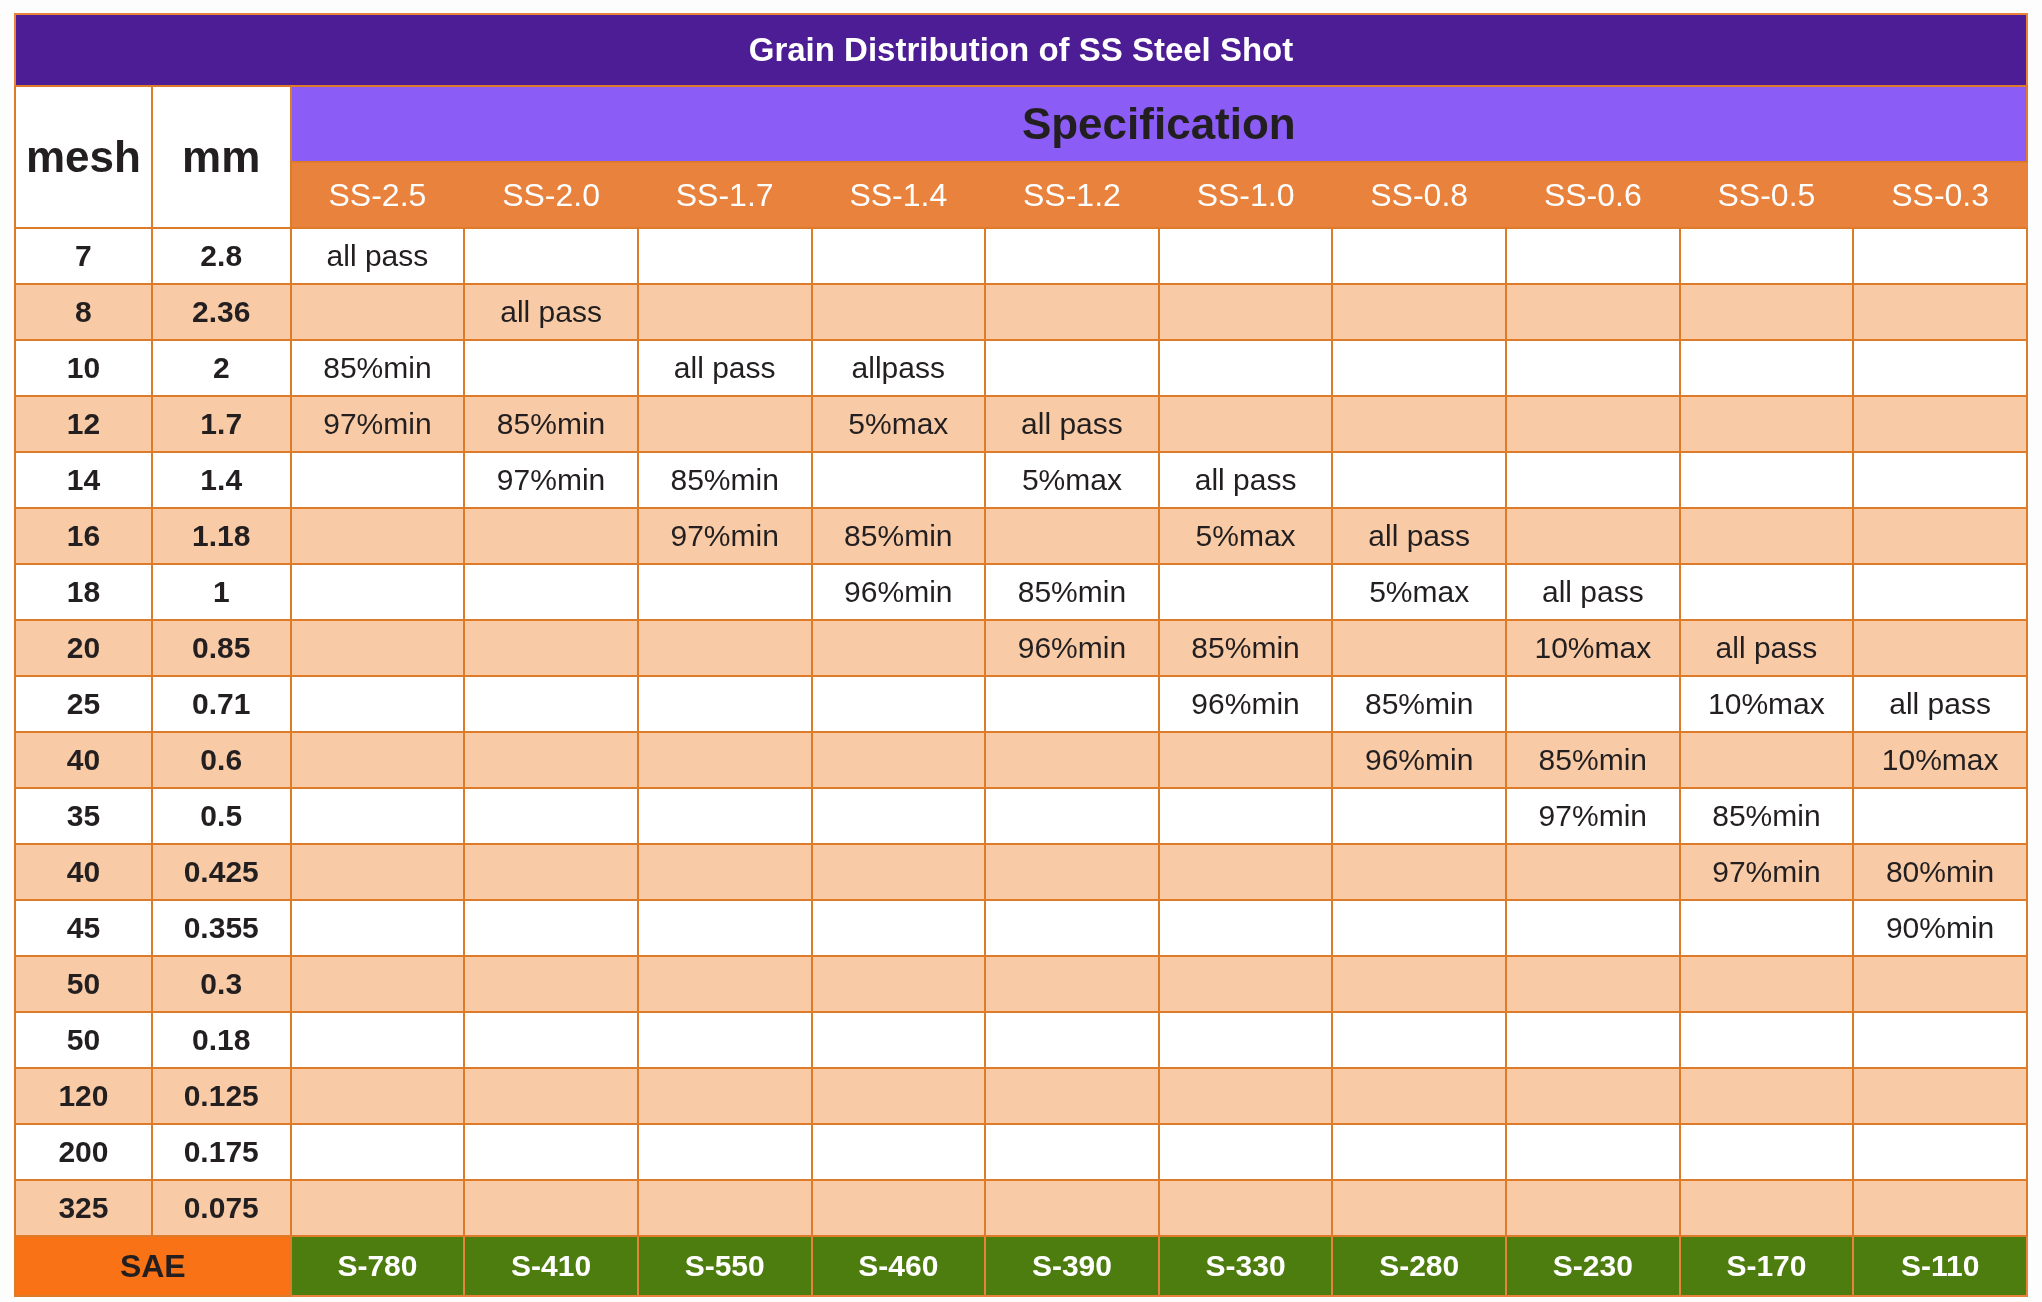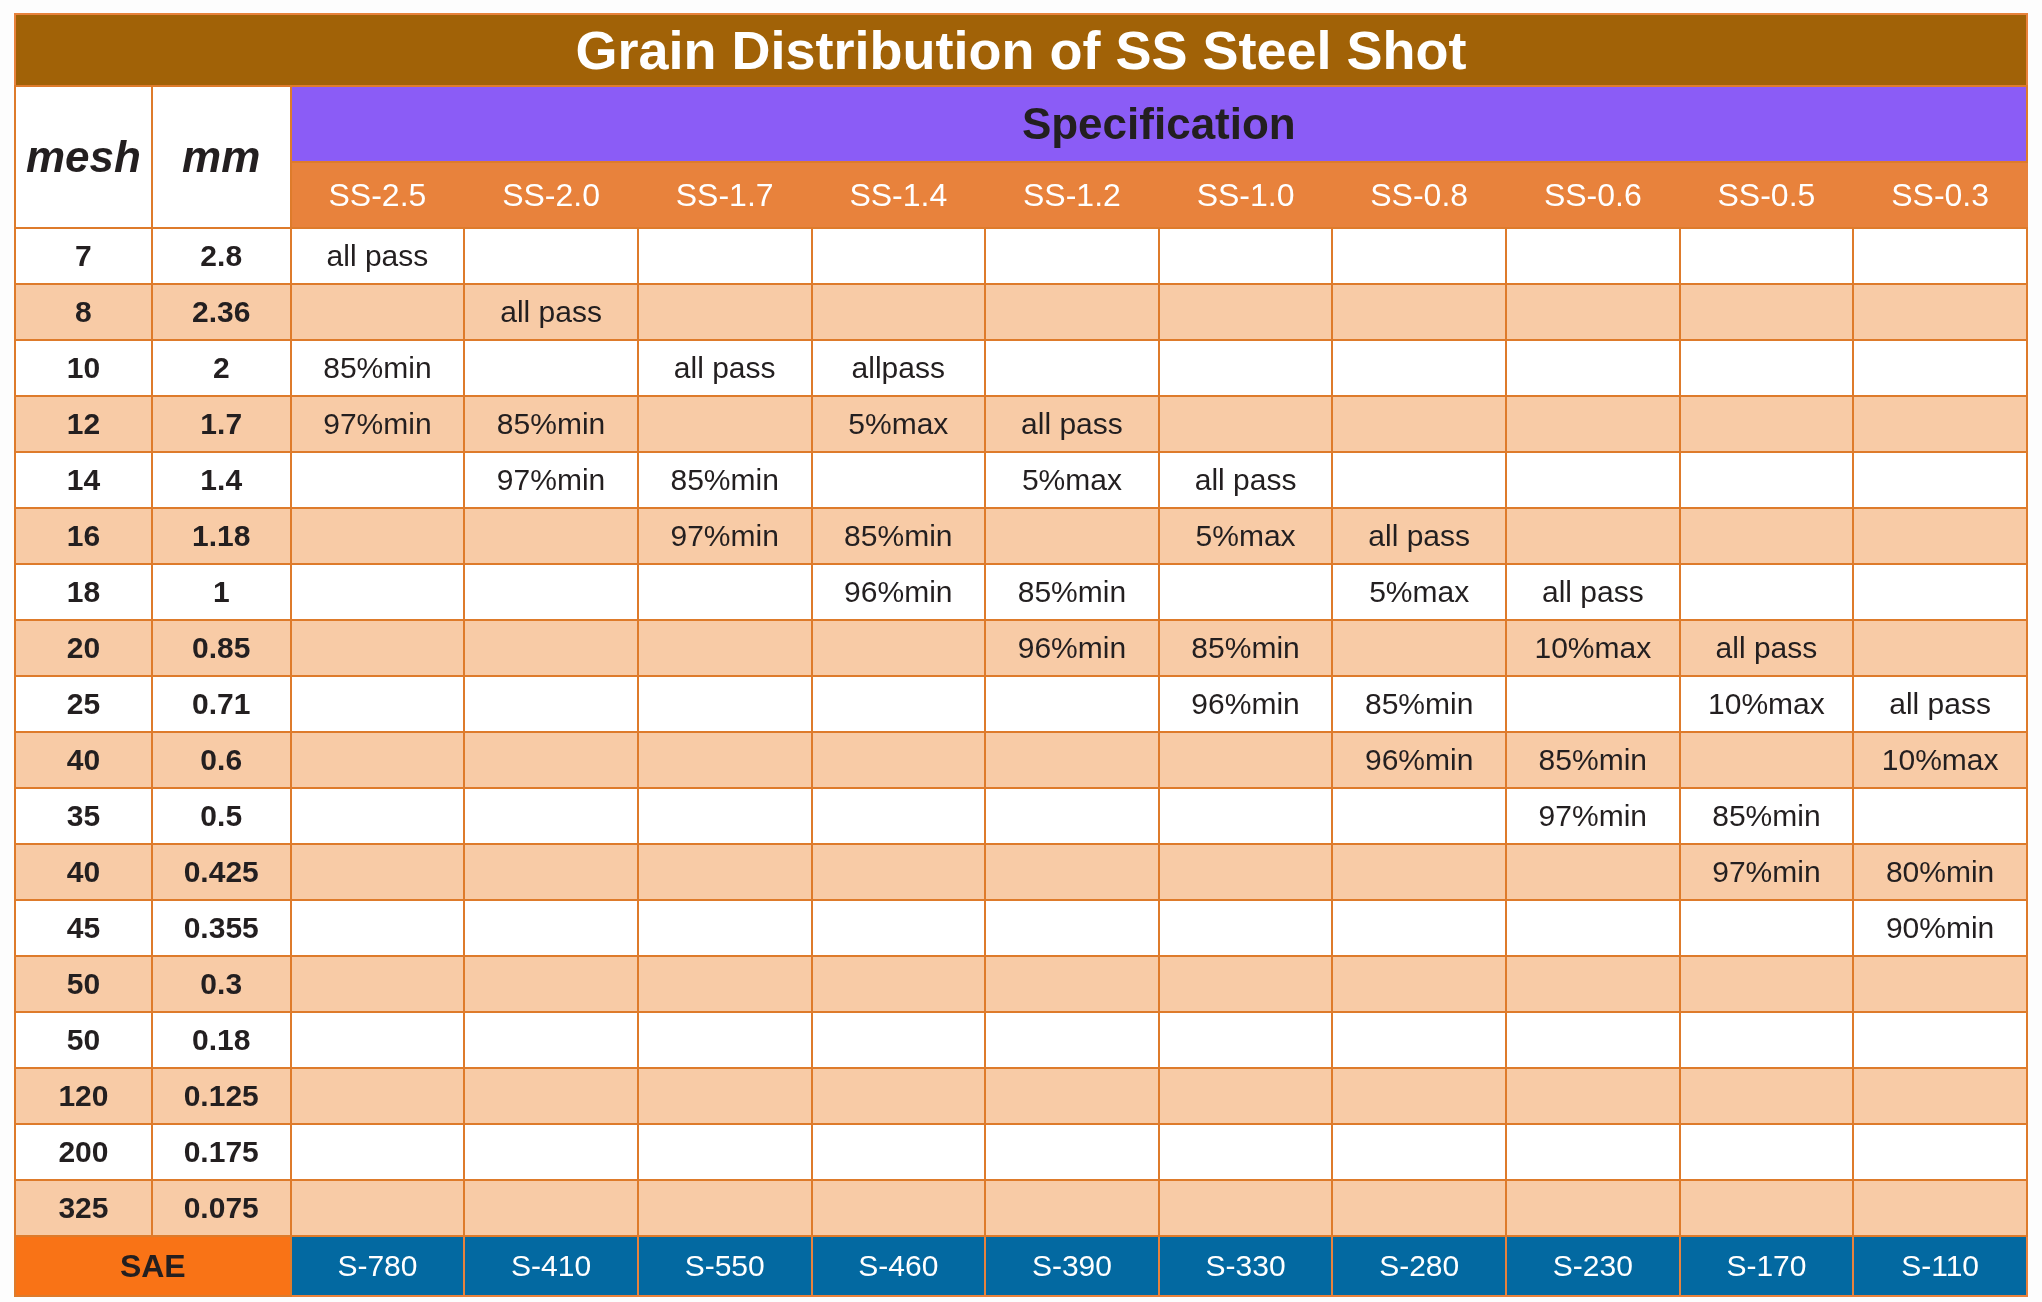--- a/index.html
+++ b/index.html
@@ -31,34 +31,33 @@
   td{
     border:2px solid #de7b2b;
     text-align:center;
     vertical-align:middle;
     color:#231f20;
     overflow:hidden;
     white-space:nowrap;
   }
   
   td.title-cell{
-    background:#a16207;
+    background:#4c1d95;
     border-color:#e8823c;
     border-bottom-color:#de7b2b;
     color:#ffffff;
     font-weight:bold;
-    font-size:54px;
+    font-size:33px;
     height:68px;
   }
   
   td.axis-head{
     background:#ffffff;
     font-weight:bold;
     font-size:44px;
-    font-style:italic;
   }
   td.spec-cell{
     background:#8b5cf6;
     font-weight:bold;
     font-size:44px;
     height:72px;
   }
   td.ss-head{
     background:#e8823c;
     border-color:#e8823c;
@@ -75,25 +74,25 @@
   tr.data-row td.mesh, tr.data-row td.mm{ font-weight:bold; }
   tr.data-row.alt td{ background:#f8cba6; }
   
   tr.sae-row{ height:60px; }
   td.sae-label{
     background:#f97316;
     font-weight:bold;
     font-size:32px;
   }
   td.sae-val{
-    background:#0369a1;
+    background:#4d7c0f;
     border-color:#e8823c;
     border-top-color:#de7b2b;
     color:#ffffff;
-    font-weight:normal;
+    font-weight:bold;
     font-size:30px;
   }
 </style>
 </head>
 <body>
 
 <div class="stage">
   <div class="table-wrap">
     <table class="grain">
       <colgroup>

